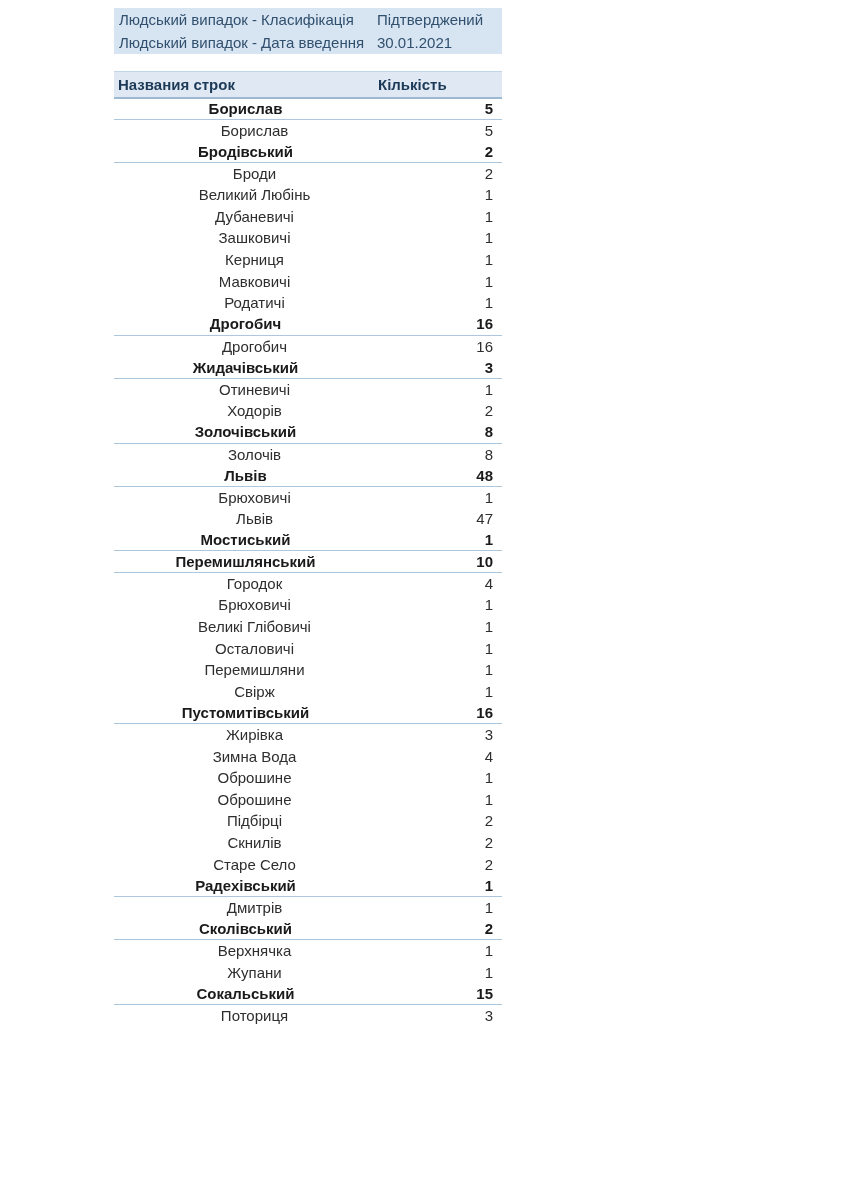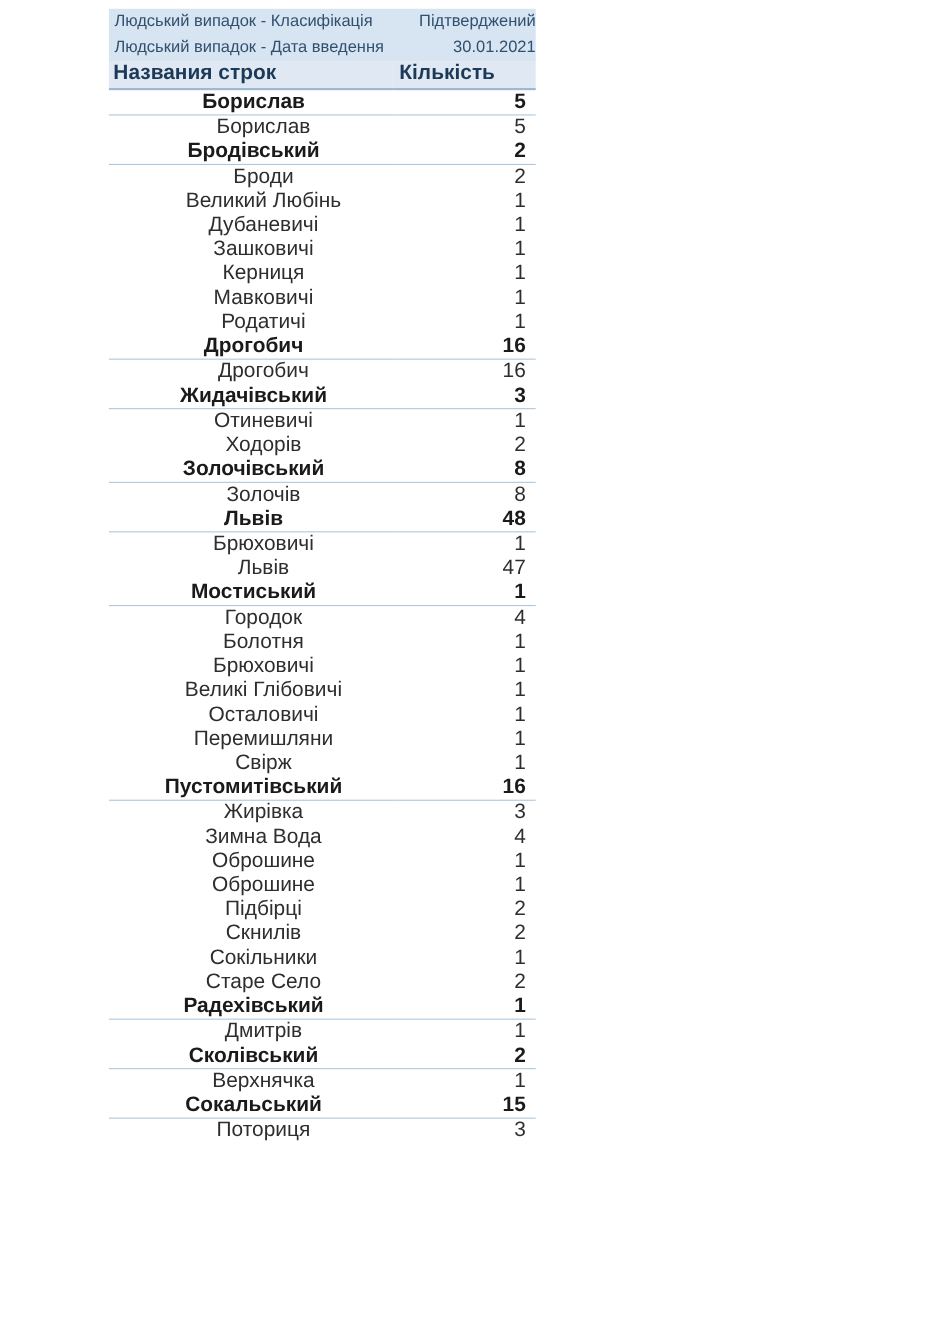--- a/index.html
+++ b/index.html
@@ -4,21 +4,21 @@
 <style>
   * { margin:0; padding:0; box-sizing:border-box; }
   html,body {
     width:849px; height:1200px;
     background:#ffffff;
     font-family:"Liberation Sans", sans-serif;
     overflow:hidden;
   }
   .sheet {
     position:absolute;
-    left:99px; top:8px;
+    left:114px; top:8px;
     width:388px;
   }
   
   .filter-block {
     background:#d7e4f2;
     width:100%;
   }
   .filter-row {
     display:flex;
     height:23px;
@@ -30,27 +30,27 @@
     font-size:15px;
     color:#31506e;
     white-space:nowrap;
   }
   .filter-value {
     flex:1;
     font-size:15px;
     color:#31506e;
     padding-left:4px;
     white-space:nowrap;
-    text-align:right;
   }
   
   table.pivot {
+    margin-top:17px;
     width:100%;
     border-collapse:collapse;
-    font-size:19px;
+    font-size:15px;
     table-layout:fixed;
   }
   col.c-name  { width:259px; }
   col.c-count { width:129px; }
   thead tr {
     height:26px;
     background:#e0e9f3;
   }
   thead th {
     font-weight:bold;
@@ -182,29 +182,29 @@
           <td class="count">1</td>
         </tr>
         <tr class="child">
           <td class="name">Львів</td>
           <td class="count">47</td>
         </tr>
         <tr class="group">
           <td class="name">Мостиський</td>
           <td class="count">1</td>
         </tr>
+        <tr class="group">
+          <td class="name">Перемишлянський</td>
+          <td class="count">10</td>
+        </tr>
         <tr class="child">
           <td class="name">Городок</td>
           <td class="count">4</td>
         </tr>
         <tr class="child">
-          <td class="name">Болотня</td>
-          <td class="count">1</td>
-        </tr>
-        <tr class="child">
           <td class="name">Брюховичі</td>
           <td class="count">1</td>
         </tr>
         <tr class="child">
           <td class="name">Великі Глібовичі</td>
           <td class="count">1</td>
         </tr>
         <tr class="child">
           <td class="name">Осталовичі</td>
           <td class="count">1</td>
@@ -239,41 +239,41 @@
         </tr>
         <tr class="child">
           <td class="name">Підбірці</td>
           <td class="count">2</td>
         </tr>
         <tr class="child">
           <td class="name">Скнилів</td>
           <td class="count">2</td>
         </tr>
         <tr class="child">
-          <td class="name">Сокільники</td>
-          <td class="count">1</td>
-        </tr>
-        <tr class="child">
           <td class="name">Старе Село</td>
           <td class="count">2</td>
         </tr>
         <tr class="group">
           <td class="name">Радехівський</td>
           <td class="count">1</td>
         </tr>
         <tr class="child">
           <td class="name">Дмитрів</td>
           <td class="count">1</td>
         </tr>
         <tr class="group">
           <td class="name">Сколівський</td>
           <td class="count">2</td>
         </tr>
         <tr class="child">
           <td class="name">Верхнячка</td>
+          <td class="count">1</td>
+        </tr>
+        <tr class="child">
+          <td class="name">Жупани</td>
           <td class="count">1</td>
         </tr>
         <tr class="group">
           <td class="name">Сокальський</td>
           <td class="count">15</td>
         </tr>
         <tr class="child">
           <td class="name">Поториця</td>
           <td class="count">3</td>
         </tr>

